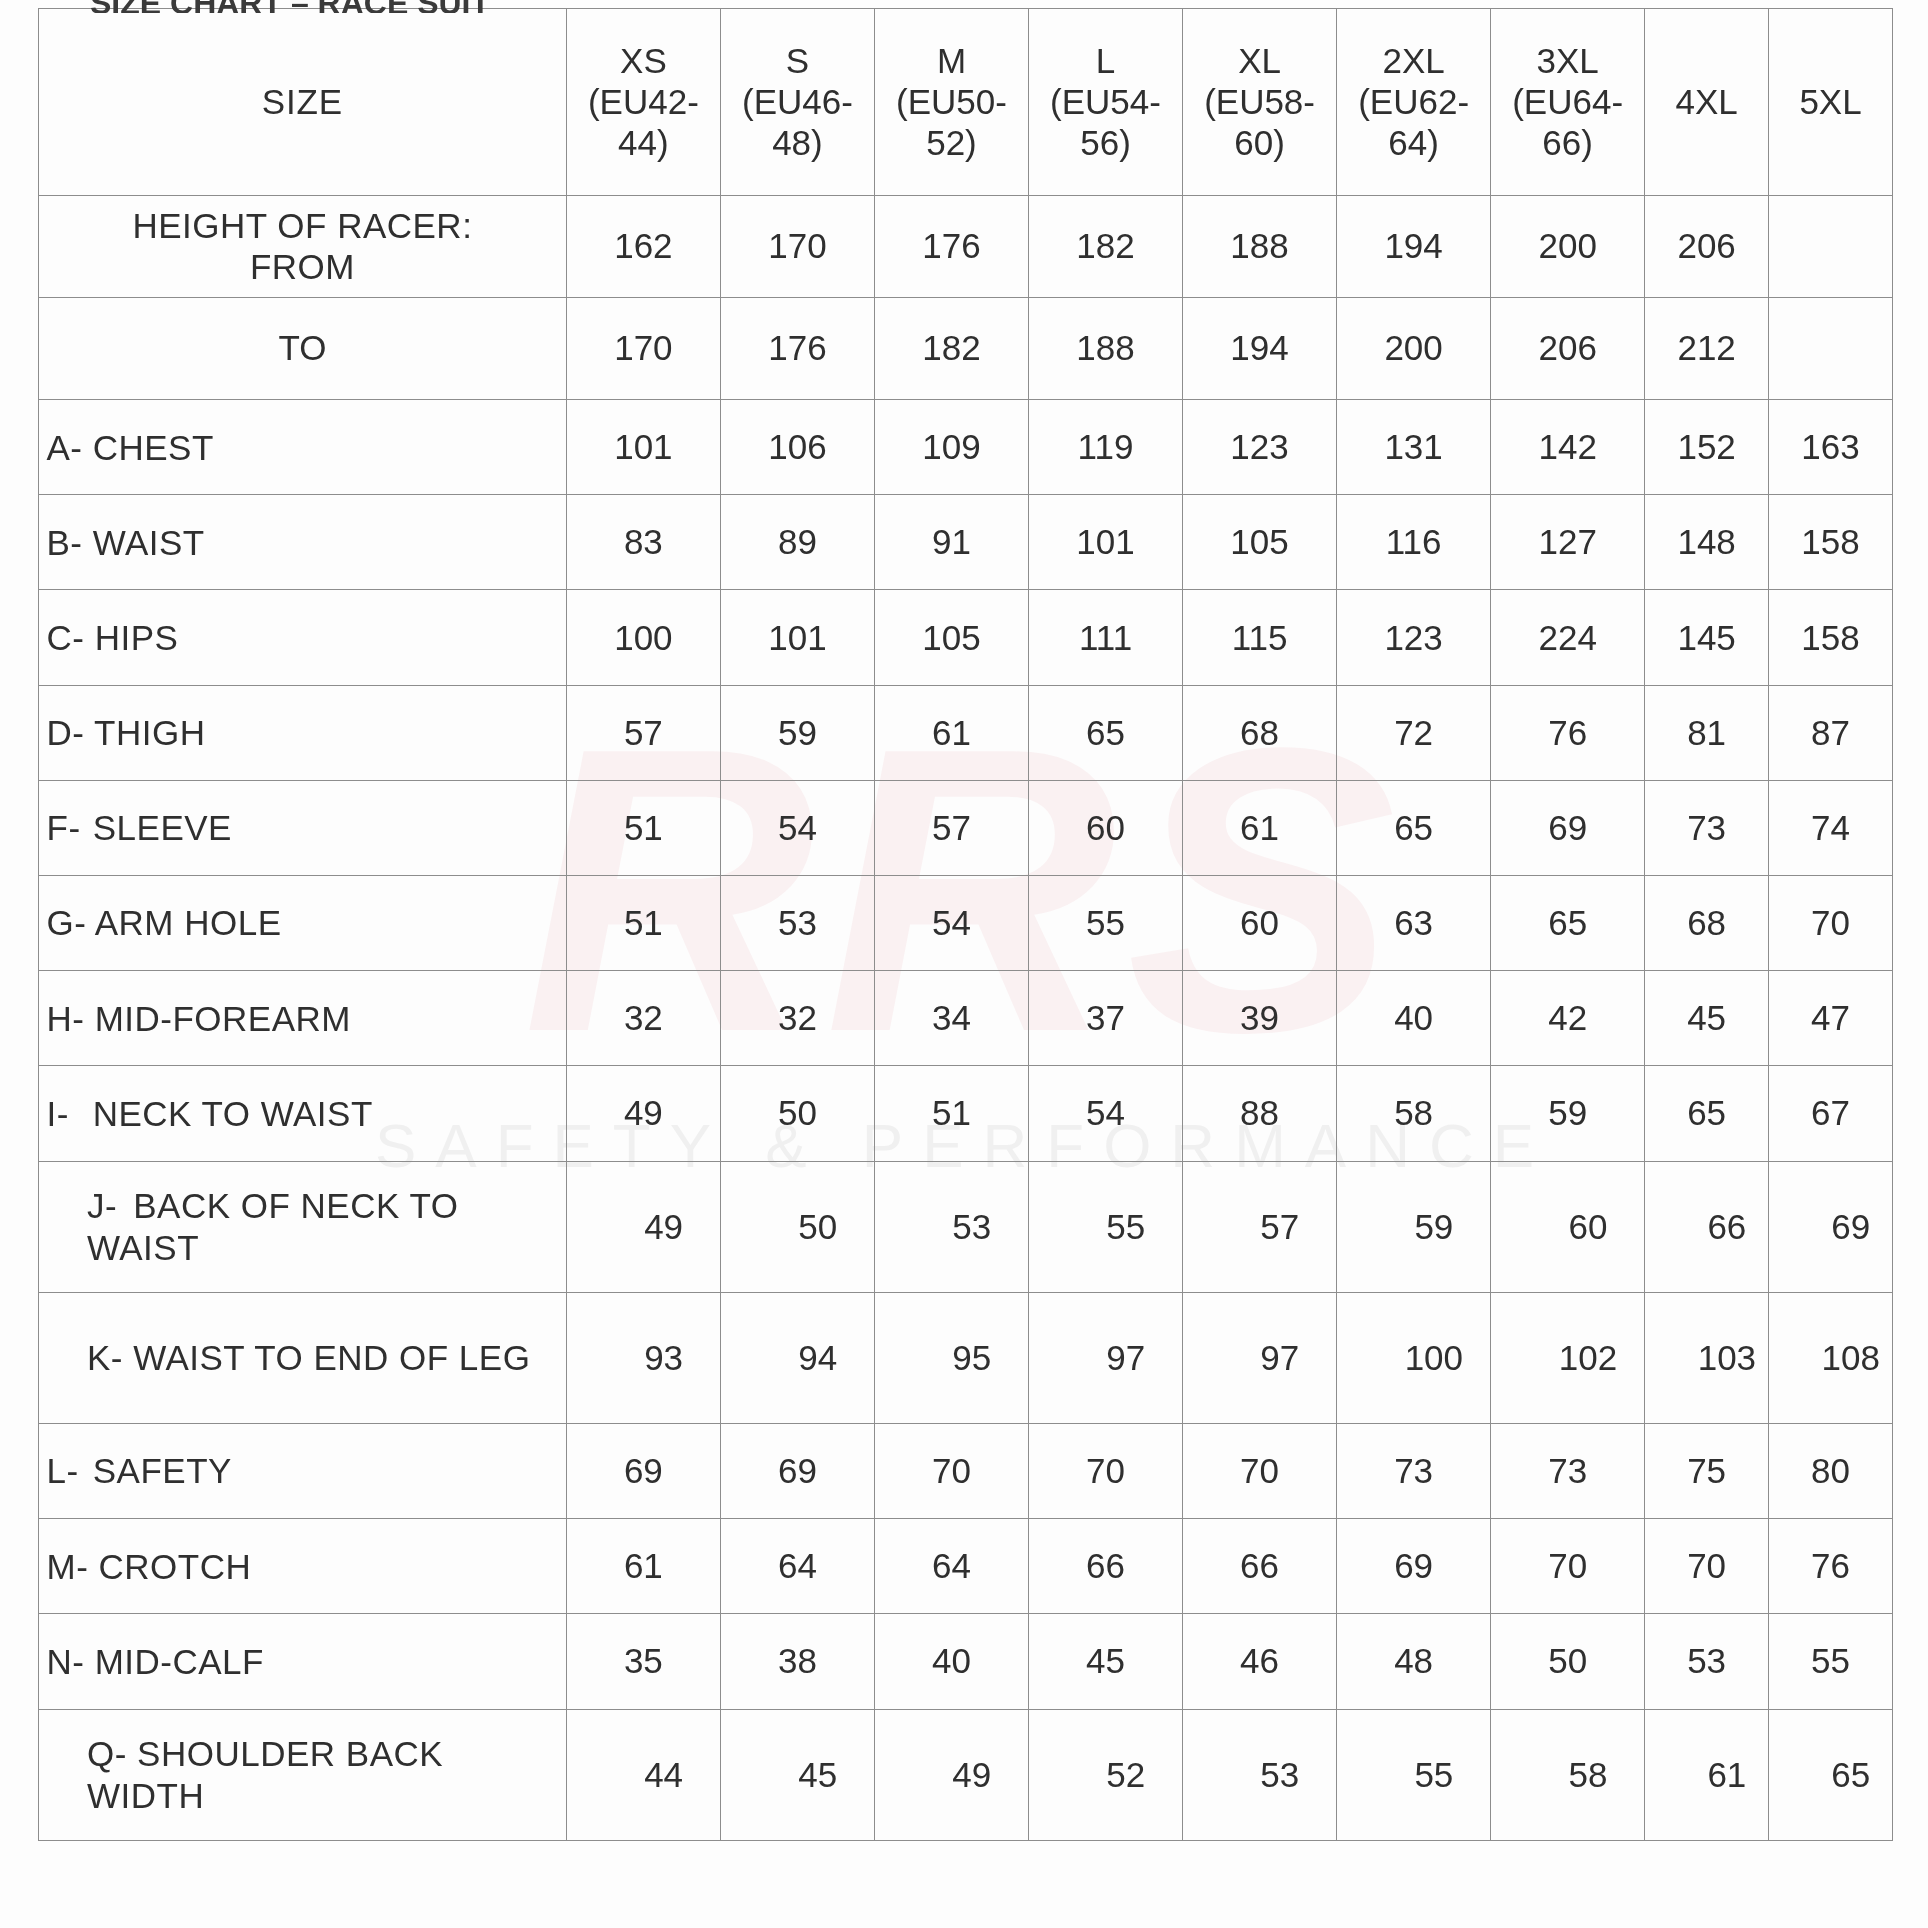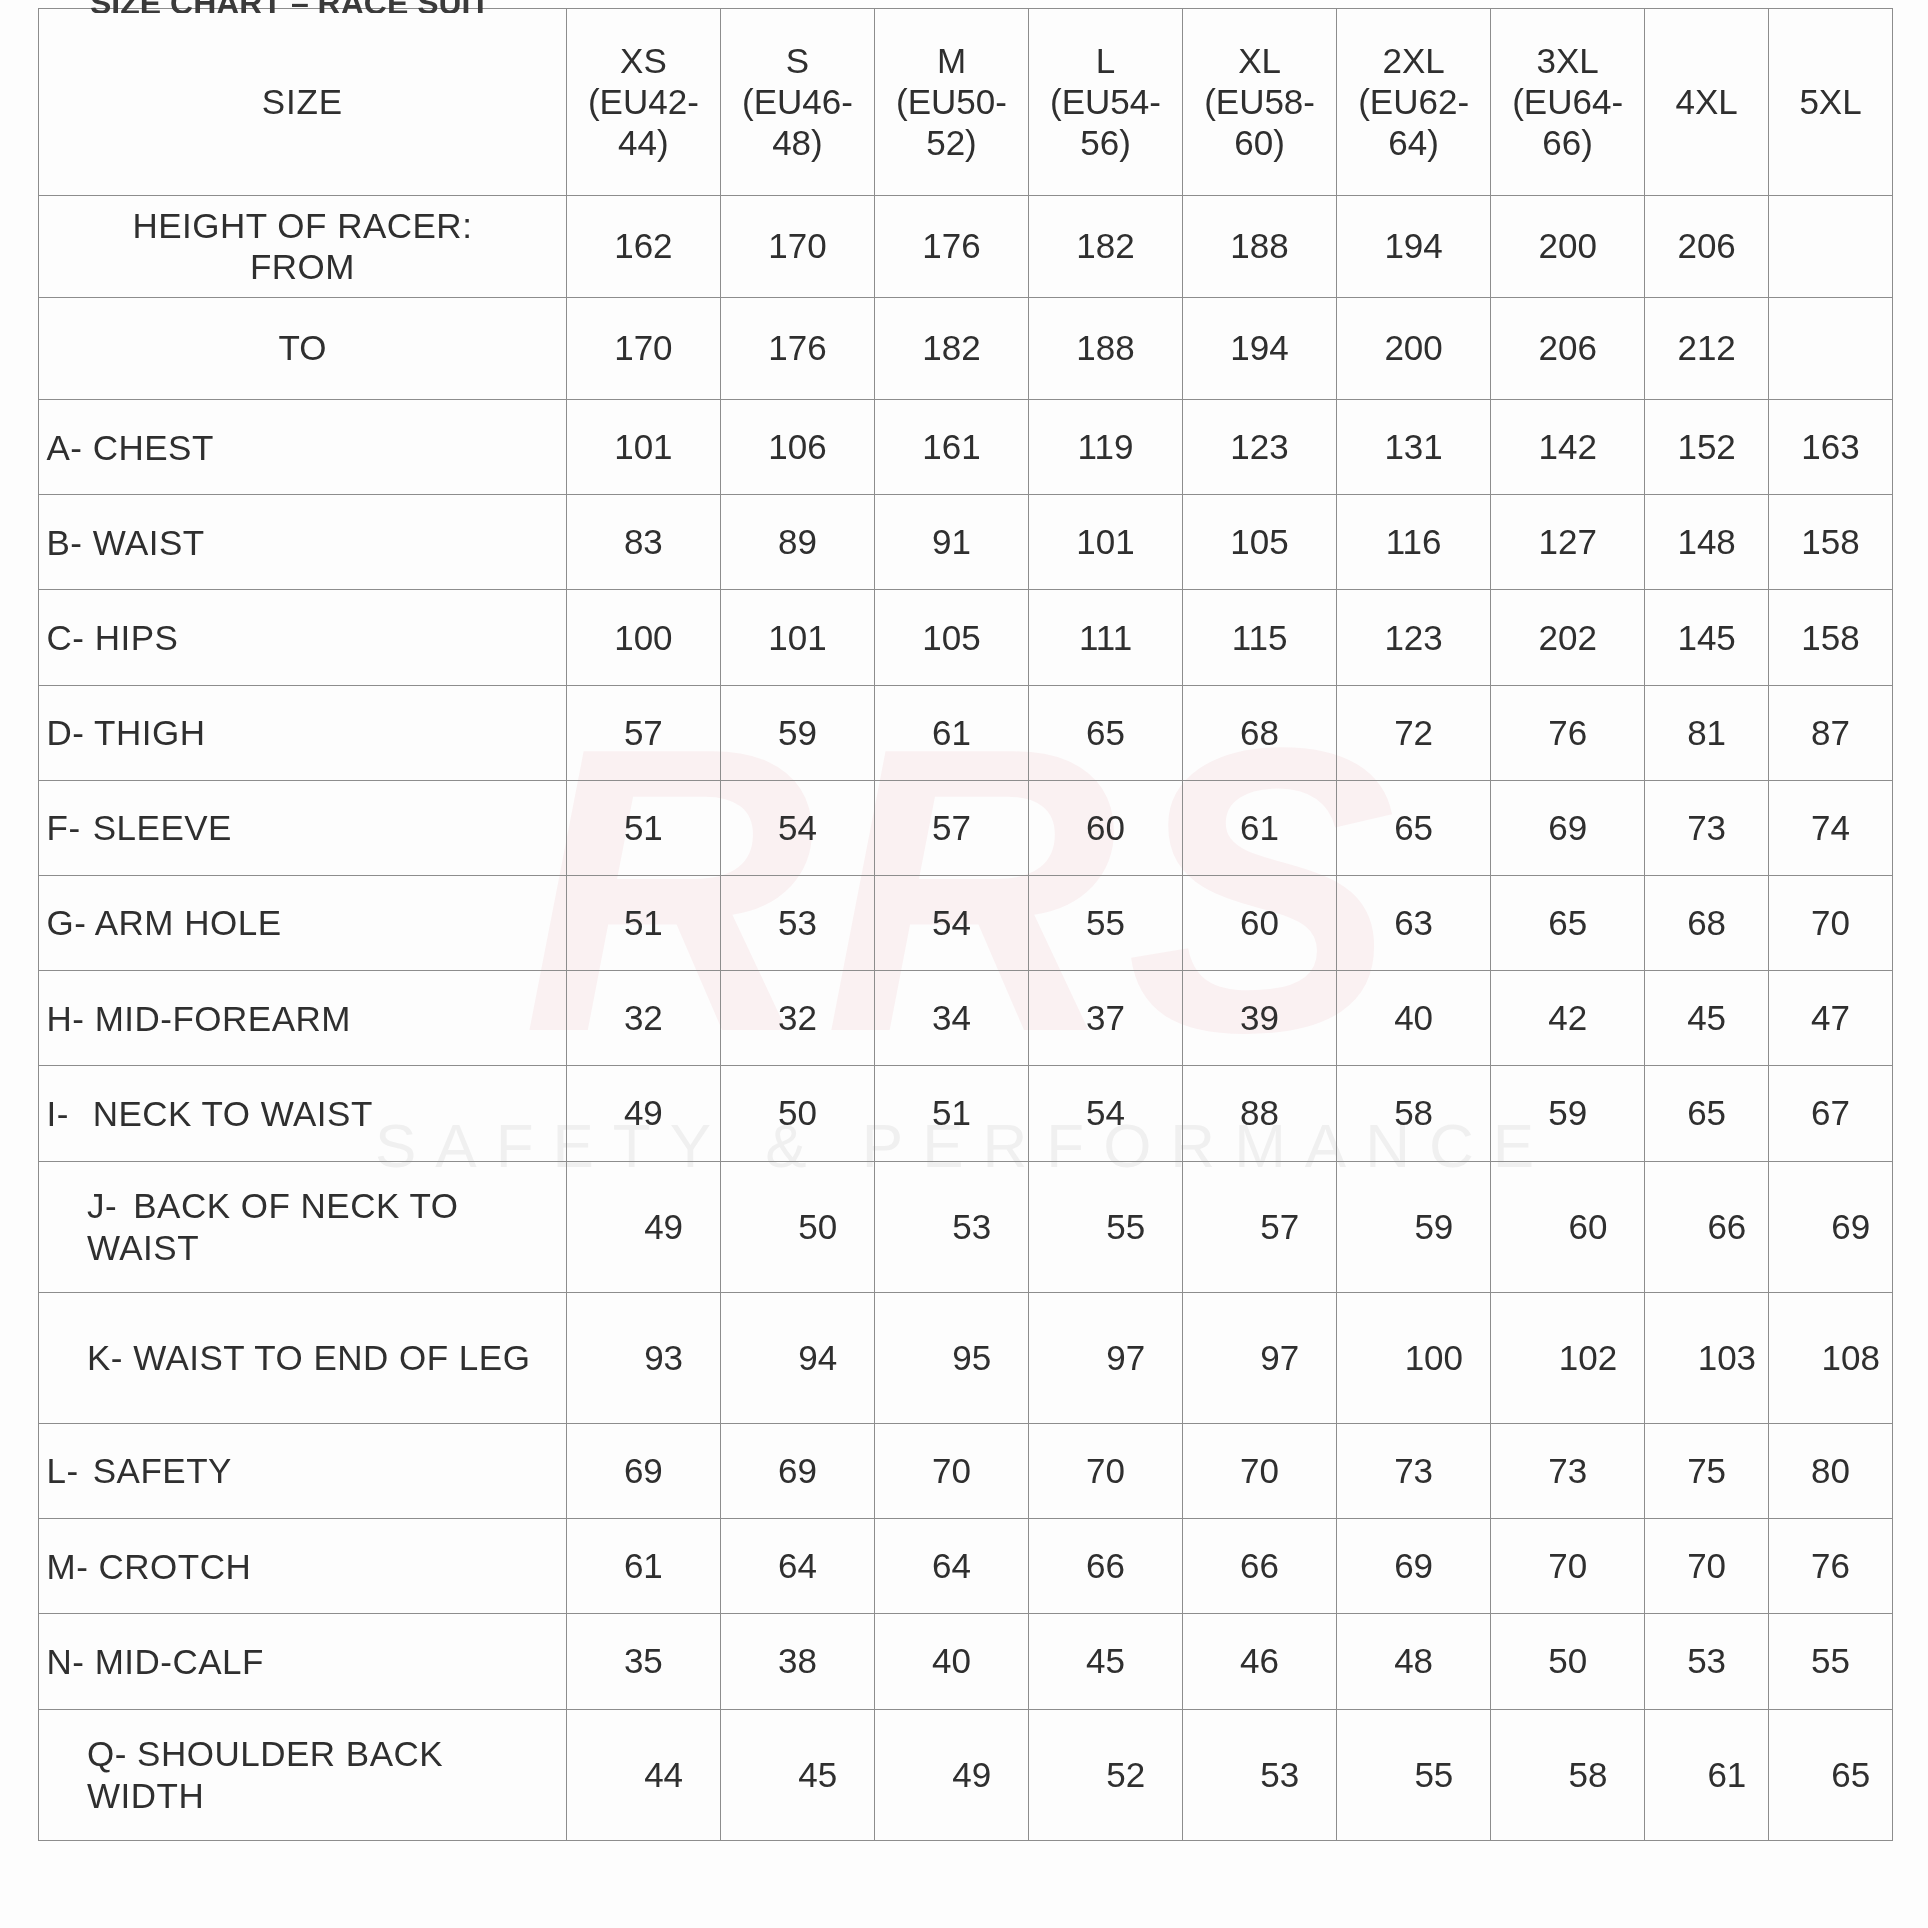--- a/index.html
+++ b/index.html
@@ -217,21 +217,21 @@
             <td class="val">194</td>
             <td class="val">200</td>
             <td class="val">206</td>
             <td class="val">212</td>
             <td class="empty"></td>
           </tr>
           <tr class="data">
             <td class="lbl"><span class="dash">A-</span><span> CHEST</span></td>
             <td class="val">101</td>
             <td class="val">106</td>
-            <td class="val">161</td>
+            <td class="val">109</td>
             <td class="val">119</td>
             <td class="val">123</td>
             <td class="val">131</td>
             <td class="val">142</td>
             <td class="val">152</td>
             <td class="val">163</td>
           </tr>
           <tr class="data">
             <td class="lbl"><span class="dash">B-</span><span> WAIST</span></td>
             <td class="val">83</td>
@@ -245,21 +245,21 @@
             <td class="val">158</td>
           </tr>
           <tr class="data">
             <td class="lbl"><span class="dash">C-</span><span> HIPS</span></td>
             <td class="val">100</td>
             <td class="val">101</td>
             <td class="val">105</td>
             <td class="val">111</td>
             <td class="val">115</td>
             <td class="val">123</td>
-            <td class="val">202</td>
+            <td class="val">224</td>
             <td class="val">145</td>
             <td class="val">158</td>
           </tr>
           <tr class="data">
             <td class="lbl"><span class="dash">D-</span><span> THIGH</span></td>
             <td class="val">57</td>
             <td class="val">59</td>
             <td class="val">61</td>
             <td class="val">65</td>
             <td class="val">68</td>

